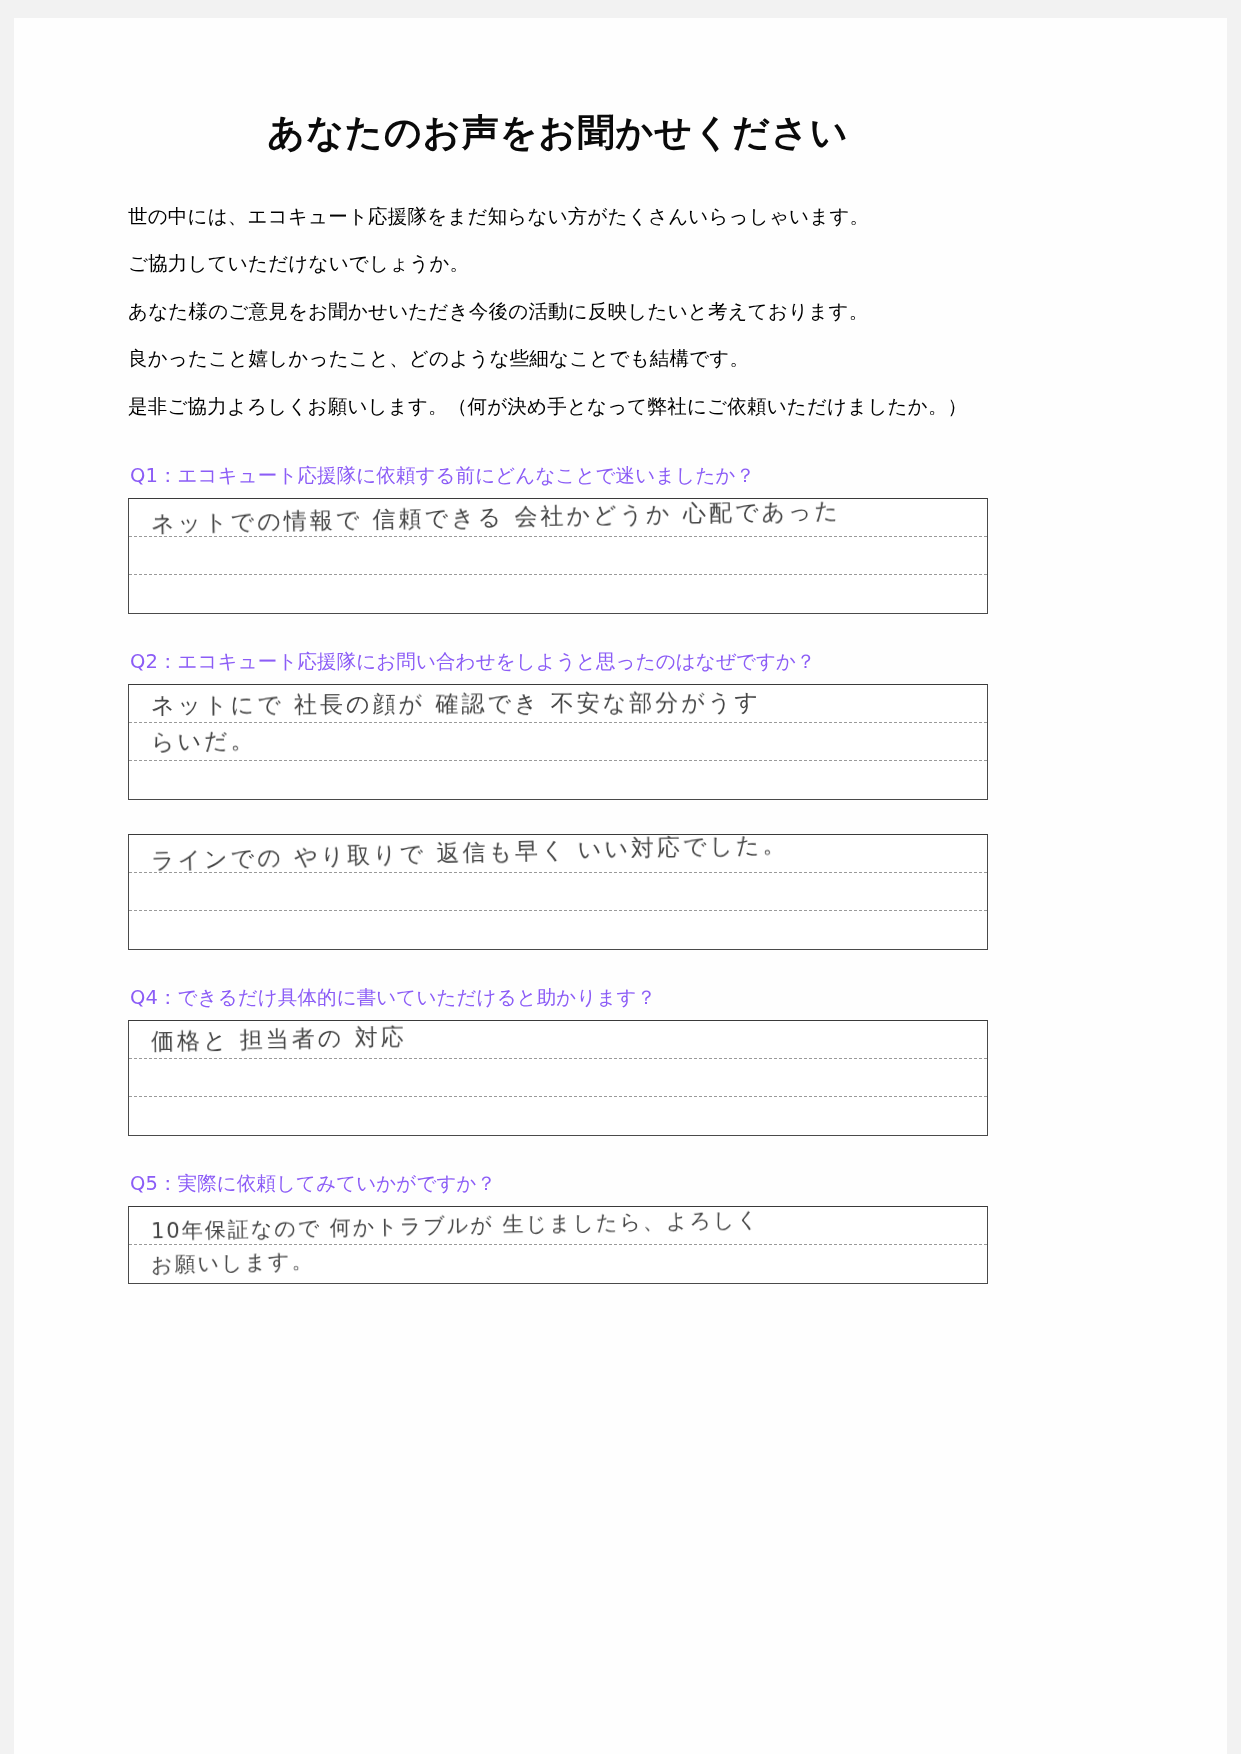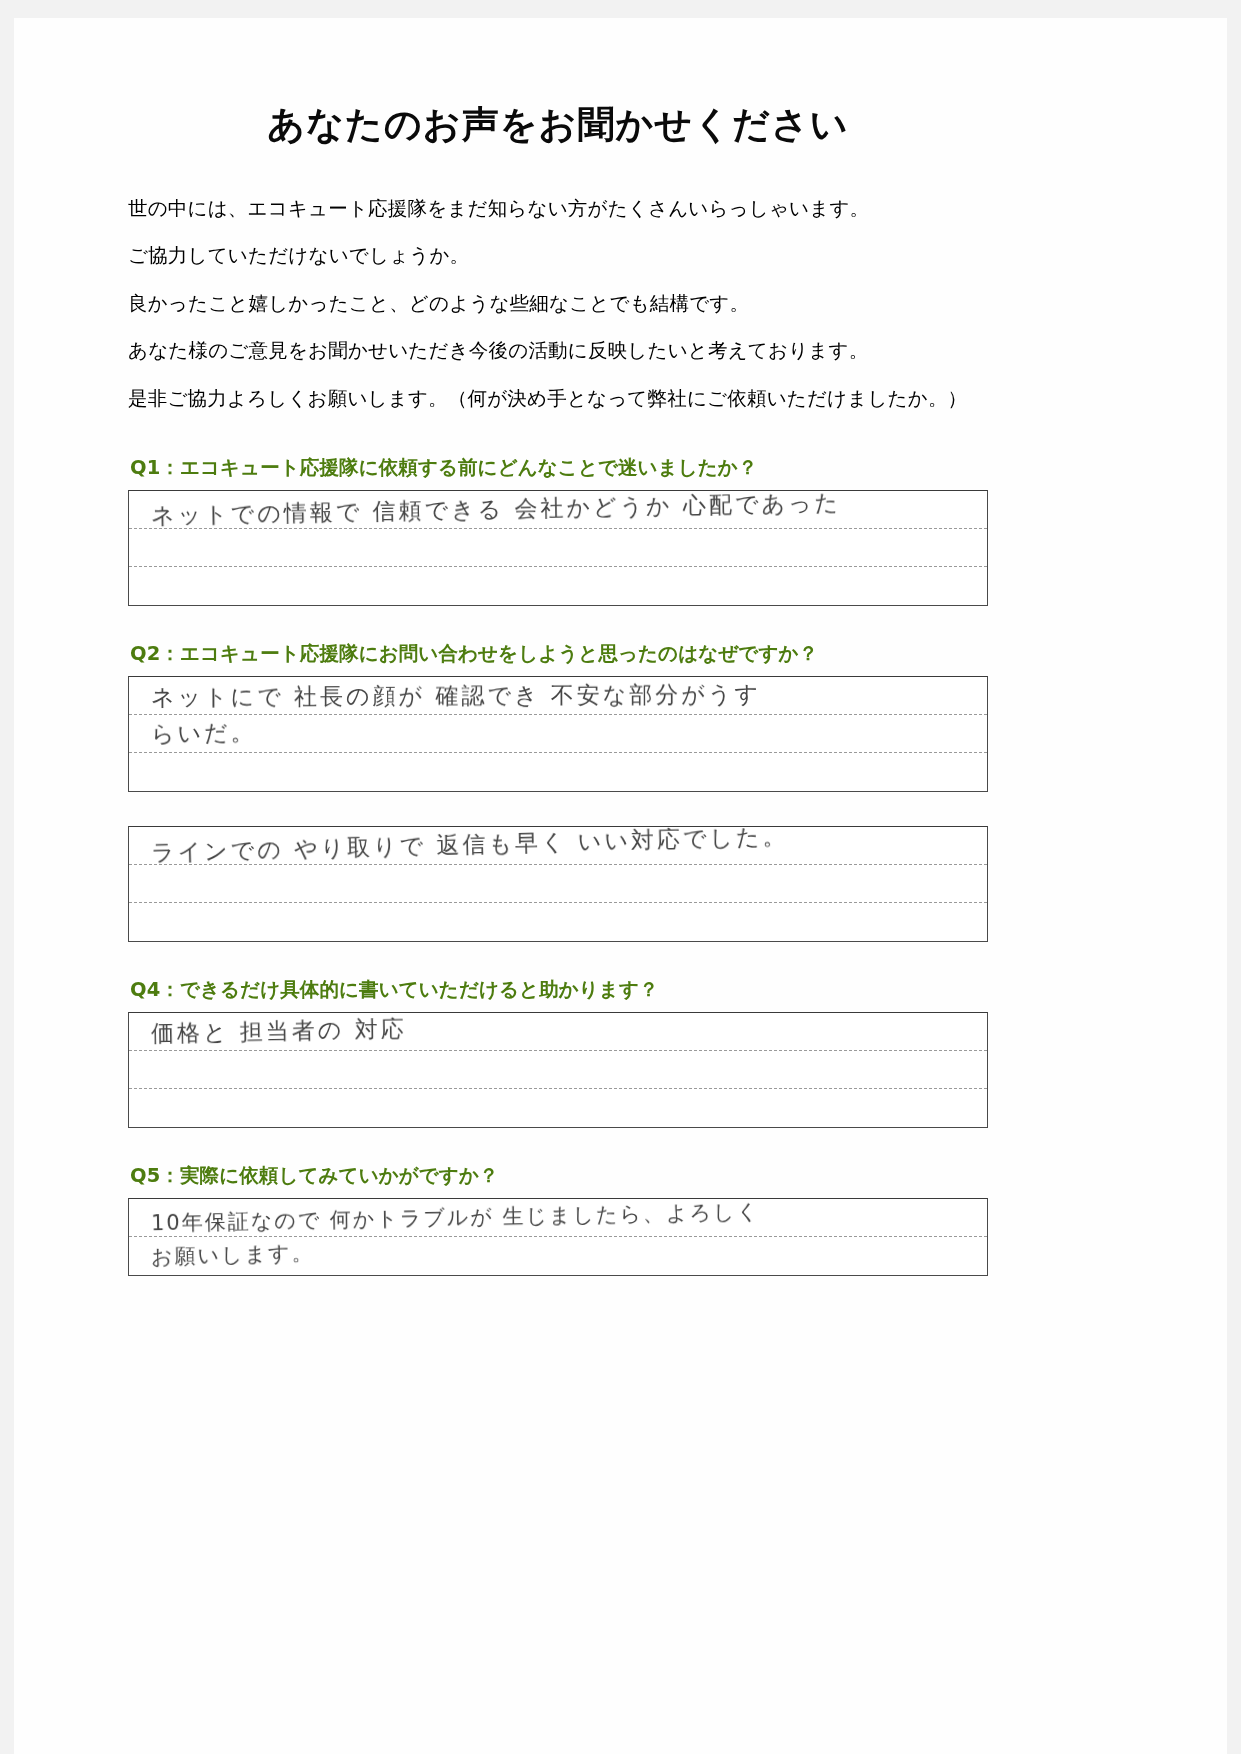--- a/index.html
+++ b/index.html
@@ -29,21 +29,21 @@
     position: absolute;
     background: #f2f2f2;
   }
   .scan-edge-top { top: 0; left: 0; right: 0; height: 18px; }
   .scan-edge-left { top: 0; bottom: 0; left: 0; width: 14px; }
   .scan-edge-right { top: 0; bottom: 0; right: 0; width: 14px; }
 
   .content {
     position: absolute;
     left: 128px;
-    top: 104px;
+    top: 112px;
     width: 860px;
   }
 
   .doc-title {
     font-size: 37px;
     font-weight: bold;
     letter-spacing: 1px;
     text-align: center;
     color: #0a0a0a;
     margin: 0 0 52px 0;
@@ -61,22 +61,22 @@
     white-space: nowrap;
     letter-spacing: 0.2px;
   }
   .intro-line:last-child { margin-bottom: 0; }
 
   .qblock {
     margin-bottom: 34px;
   }
   .q-label {
     font-size: 19.5px;
-    font-weight: bold;
-    color: #4d7c0f;
+    font-weight: normal;
+    color: #8b5cf6;
     margin: 0 0 9px 2px;
     white-space: nowrap;
     letter-spacing: 0.1px;
   }
 
   .answer-box {
     border: 1px solid #4a4a4a;
     border-top: 1px solid #3a3a3a;
     position: relative;
     background: #ffffff;
@@ -118,22 +118,22 @@
   <div class="scan-edge-left"></div>
   <div class="scan-edge-right"></div>
 
   <div class="content">
 
     <h1 class="doc-title">あなたのお声をお聞かせください</h1>
 
     <div class="intro">
       <div class="intro-line">世の中には、エコキュート応援隊をまだ知らない方がたくさんいらっしゃいます。</div>
       <div class="intro-line">ご協力していただけないでしょうか。</div>
+      <div class="intro-line">あなた様のご意見をお聞かせいただき今後の活動に反映したいと考えております。</div>
       <div class="intro-line">良かったこと嬉しかったこと、どのような些細なことでも結構です。</div>
-      <div class="intro-line">あなた様のご意見をお聞かせいただき今後の活動に反映したいと考えております。</div>
       <div class="intro-line">是非ご協力よろしくお願いします。（何が決め手となって弊社にご依頼いただけましたか。）</div>
     </div>
 
     <div class="qblock">
       <div class="q-label">Q1：エコキュート応援隊に依頼する前にどんなことで迷いましたか？</div>
       <div class="answer-box">
         <div class="answer-line">
           <span class="hand tilt-a">ネットでの情報で 信頼できる 会社かどうか 心配であった</span>
         </div>
         <div class="answer-line">

